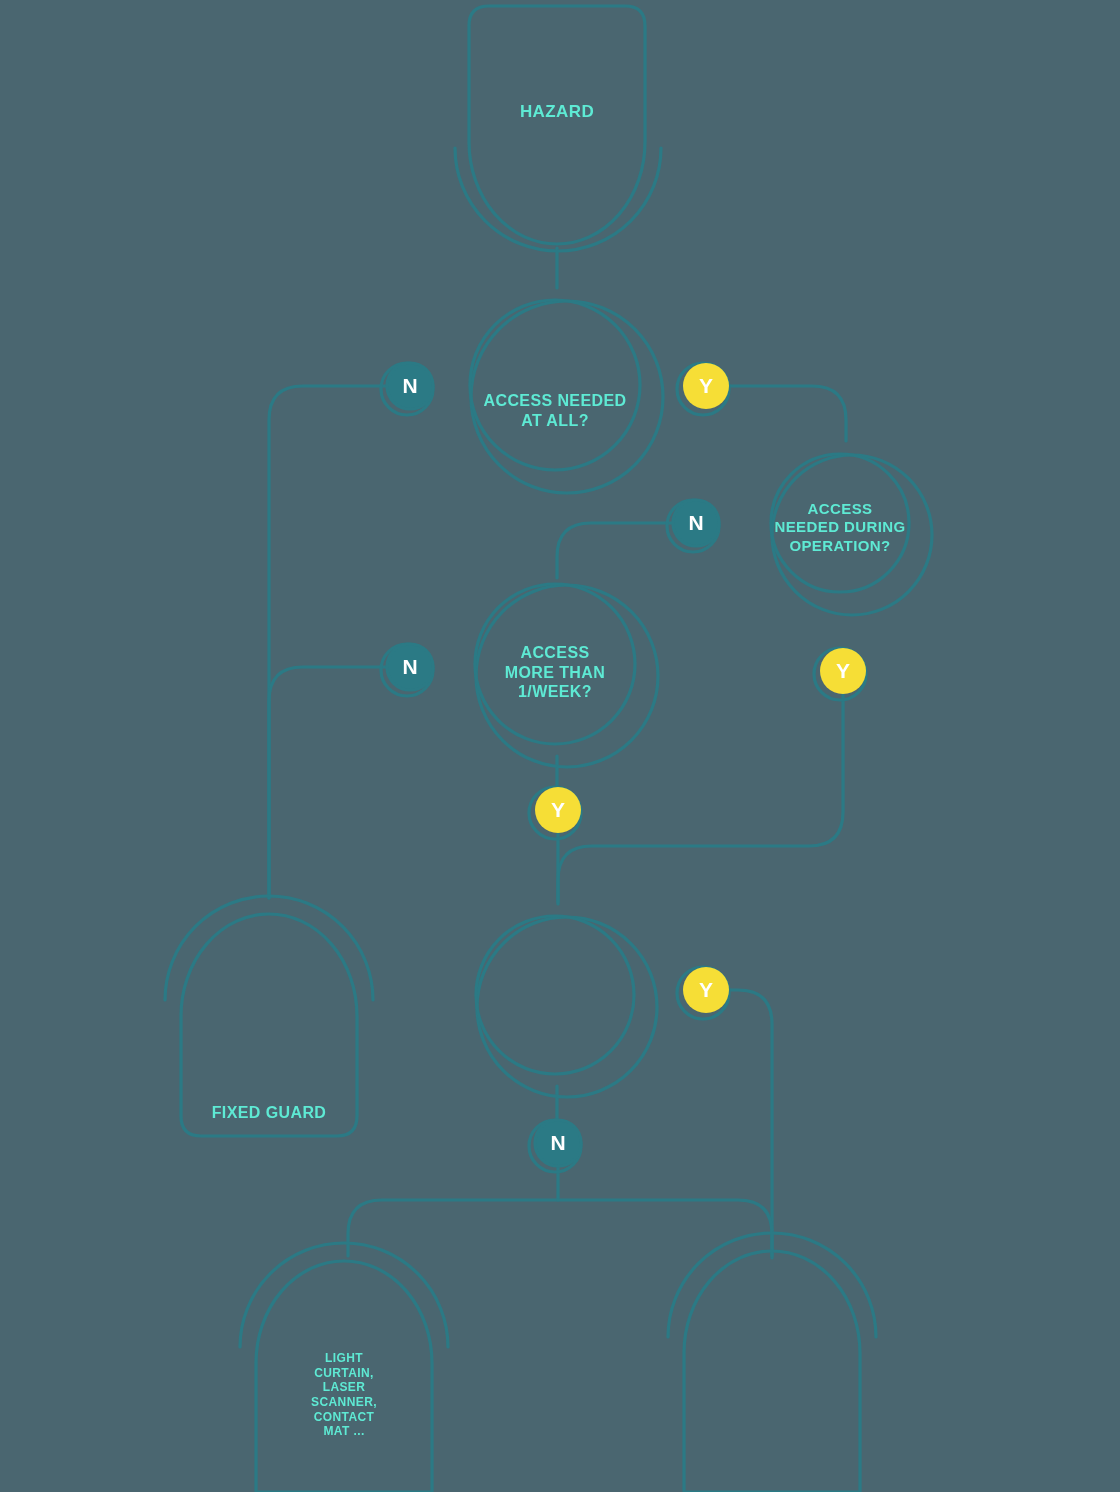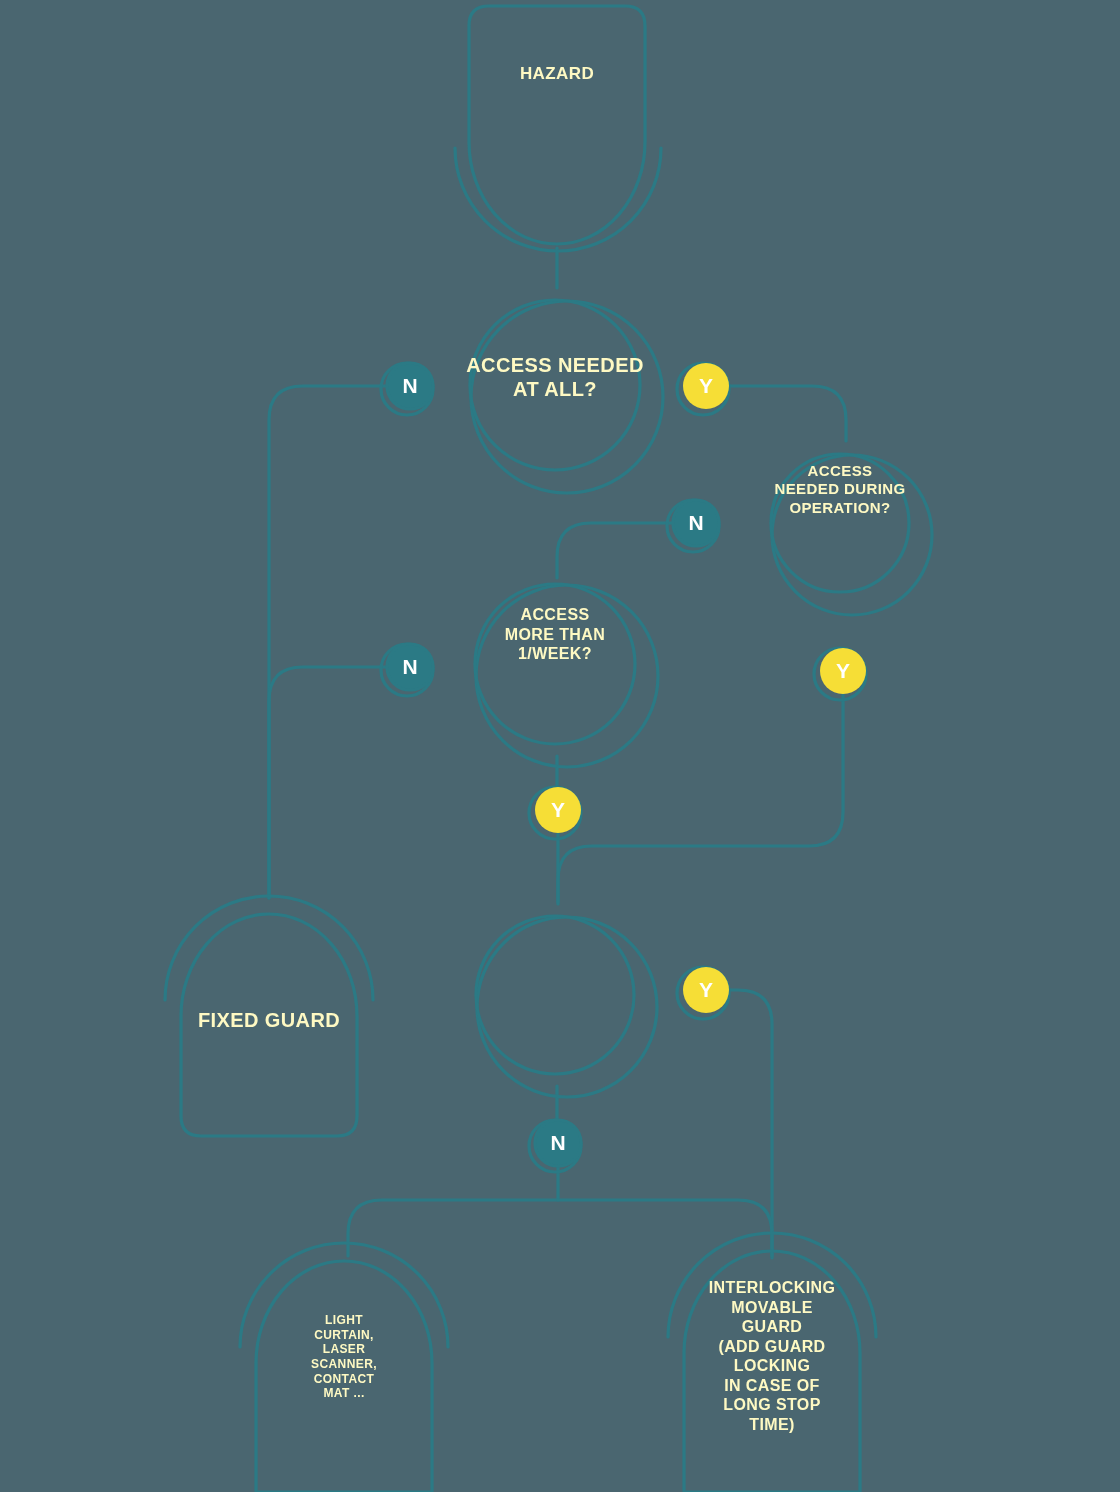--- a/index.html
+++ b/index.html
@@ -19,27 +19,28 @@
   }
   #svgLayer {
     position: absolute;
     left: 0;
     top: 0;
     width: 1120px;
     height: 1492px;
   }
   .nodeLabel {
     position: absolute;
-    color: #fef9c3;
+    color: #5eead4;
     font-weight: bold;
     letter-spacing: 0.4px;
     text-align: center;
     line-height: 1.22;
     pointer-events: none;
     text-transform: uppercase;
+    margin-top: 38px;
   }
   .badgeLabel {
     position: absolute;
     color: #ffffff;
     font-weight: bold;
     text-align: center;
     pointer-events: none;
     line-height: 1;
   }
 </style>
@@ -122,61 +123,51 @@
       <circle cx="555" cy="1146" r="26"></circle>
       <circle cx="558" cy="1143" r="23" fill="#2b7a85" stroke="#2b7a85"></circle>
 
     </g>
   </svg>
 
   <div class="nodeLabel" style="left:457px; top:64px; width:200px; font-size:17px;">
       <div>HAZARD</div>
     </div>
 
-  <div class="nodeLabel" style="left:445px; top:353px; width:220px; font-size:20px;">
+  <div class="nodeLabel" style="left:445px; top:353px; width:220px; font-size:16px;">
       <div>ACCESS NEEDED</div>
       <div>AT ALL?</div>
     </div>
 
   <div class="nodeLabel" style="left:745px; top:462px; width:190px; font-size:15px;">
       <div>ACCESS</div>
       <div>NEEDED DURING</div>
       <div>OPERATION?</div>
     </div>
 
   <div class="nodeLabel" style="left:465px; top:605px; width:180px; font-size:16px;">
       <div>ACCESS</div>
       <div>MORE THAN</div>
       <div>1/WEEK?</div>
     </div>
 
-  <div class="nodeLabel" style="left:179px; top:1008px; width:180px; font-size:20px;">
+  <div class="nodeLabel" style="left:179px; top:1065px; width:180px; font-size:16px;">
       <div>FIXED GUARD</div>
     </div>
 
 
   <div class="nodeLabel" style="left:264px; top:1313px; width:160px; font-size:12px;">
       <div>LIGHT</div>
       <div>CURTAIN,</div>
       <div>LASER</div>
       <div>SCANNER,</div>
       <div>CONTACT</div>
       <div>MAT ...</div>
     </div>
 
-  <div class="nodeLabel" style="left:692px; top:1278px; width:160px; font-size:16px;">
-      <div>INTERLOCKING</div>
-      <div>MOVABLE</div>
-      <div>GUARD</div>
-      <div>(ADD GUARD</div>
-      <div>LOCKING</div>
-      <div>IN CASE OF</div>
-      <div>LONG STOP</div>
-      <div>TIME)</div>
-    </div>
 
   <div class="badgeLabel" style="left:390px; top:375px; width:40px; font-size:21px;">N</div>
   <div class="badgeLabel" style="left:686px; top:375px; width:40px; font-size:21px;">Y</div>
   <div class="badgeLabel" style="left:676px; top:512px; width:40px; font-size:21px;">N</div>
   <div class="badgeLabel" style="left:823px; top:660px; width:40px; font-size:21px;">Y</div>
   <div class="badgeLabel" style="left:390px; top:656px; width:40px; font-size:21px;">N</div>
   <div class="badgeLabel" style="left:538px; top:799px; width:40px; font-size:21px;">Y</div>
   <div class="badgeLabel" style="left:686px; top:979px; width:40px; font-size:21px;">Y</div>
   <div class="badgeLabel" style="left:538px; top:1132px; width:40px; font-size:21px;">N</div>
 

